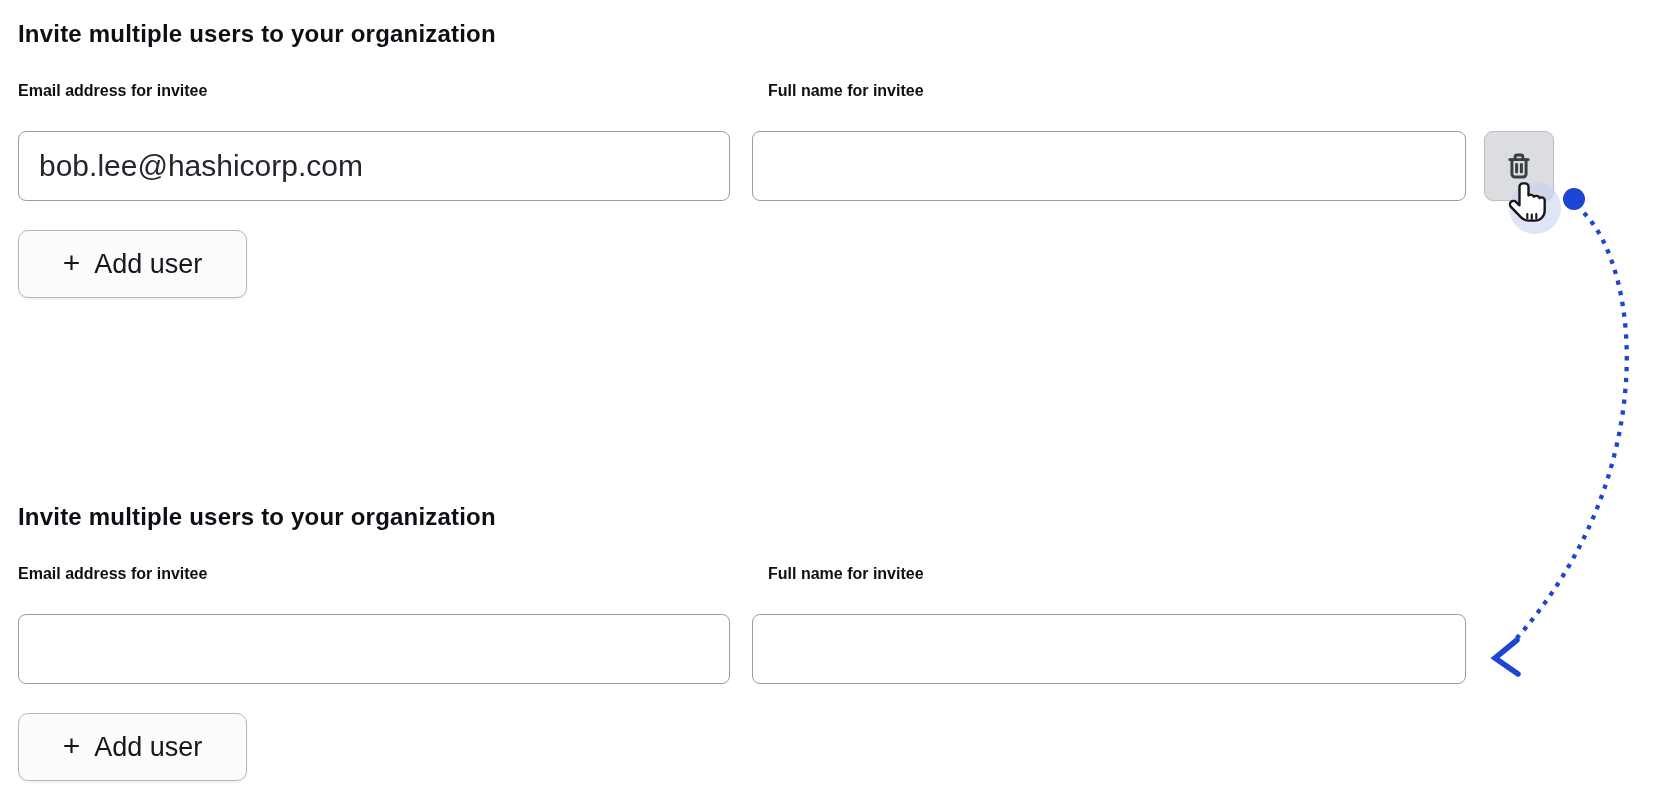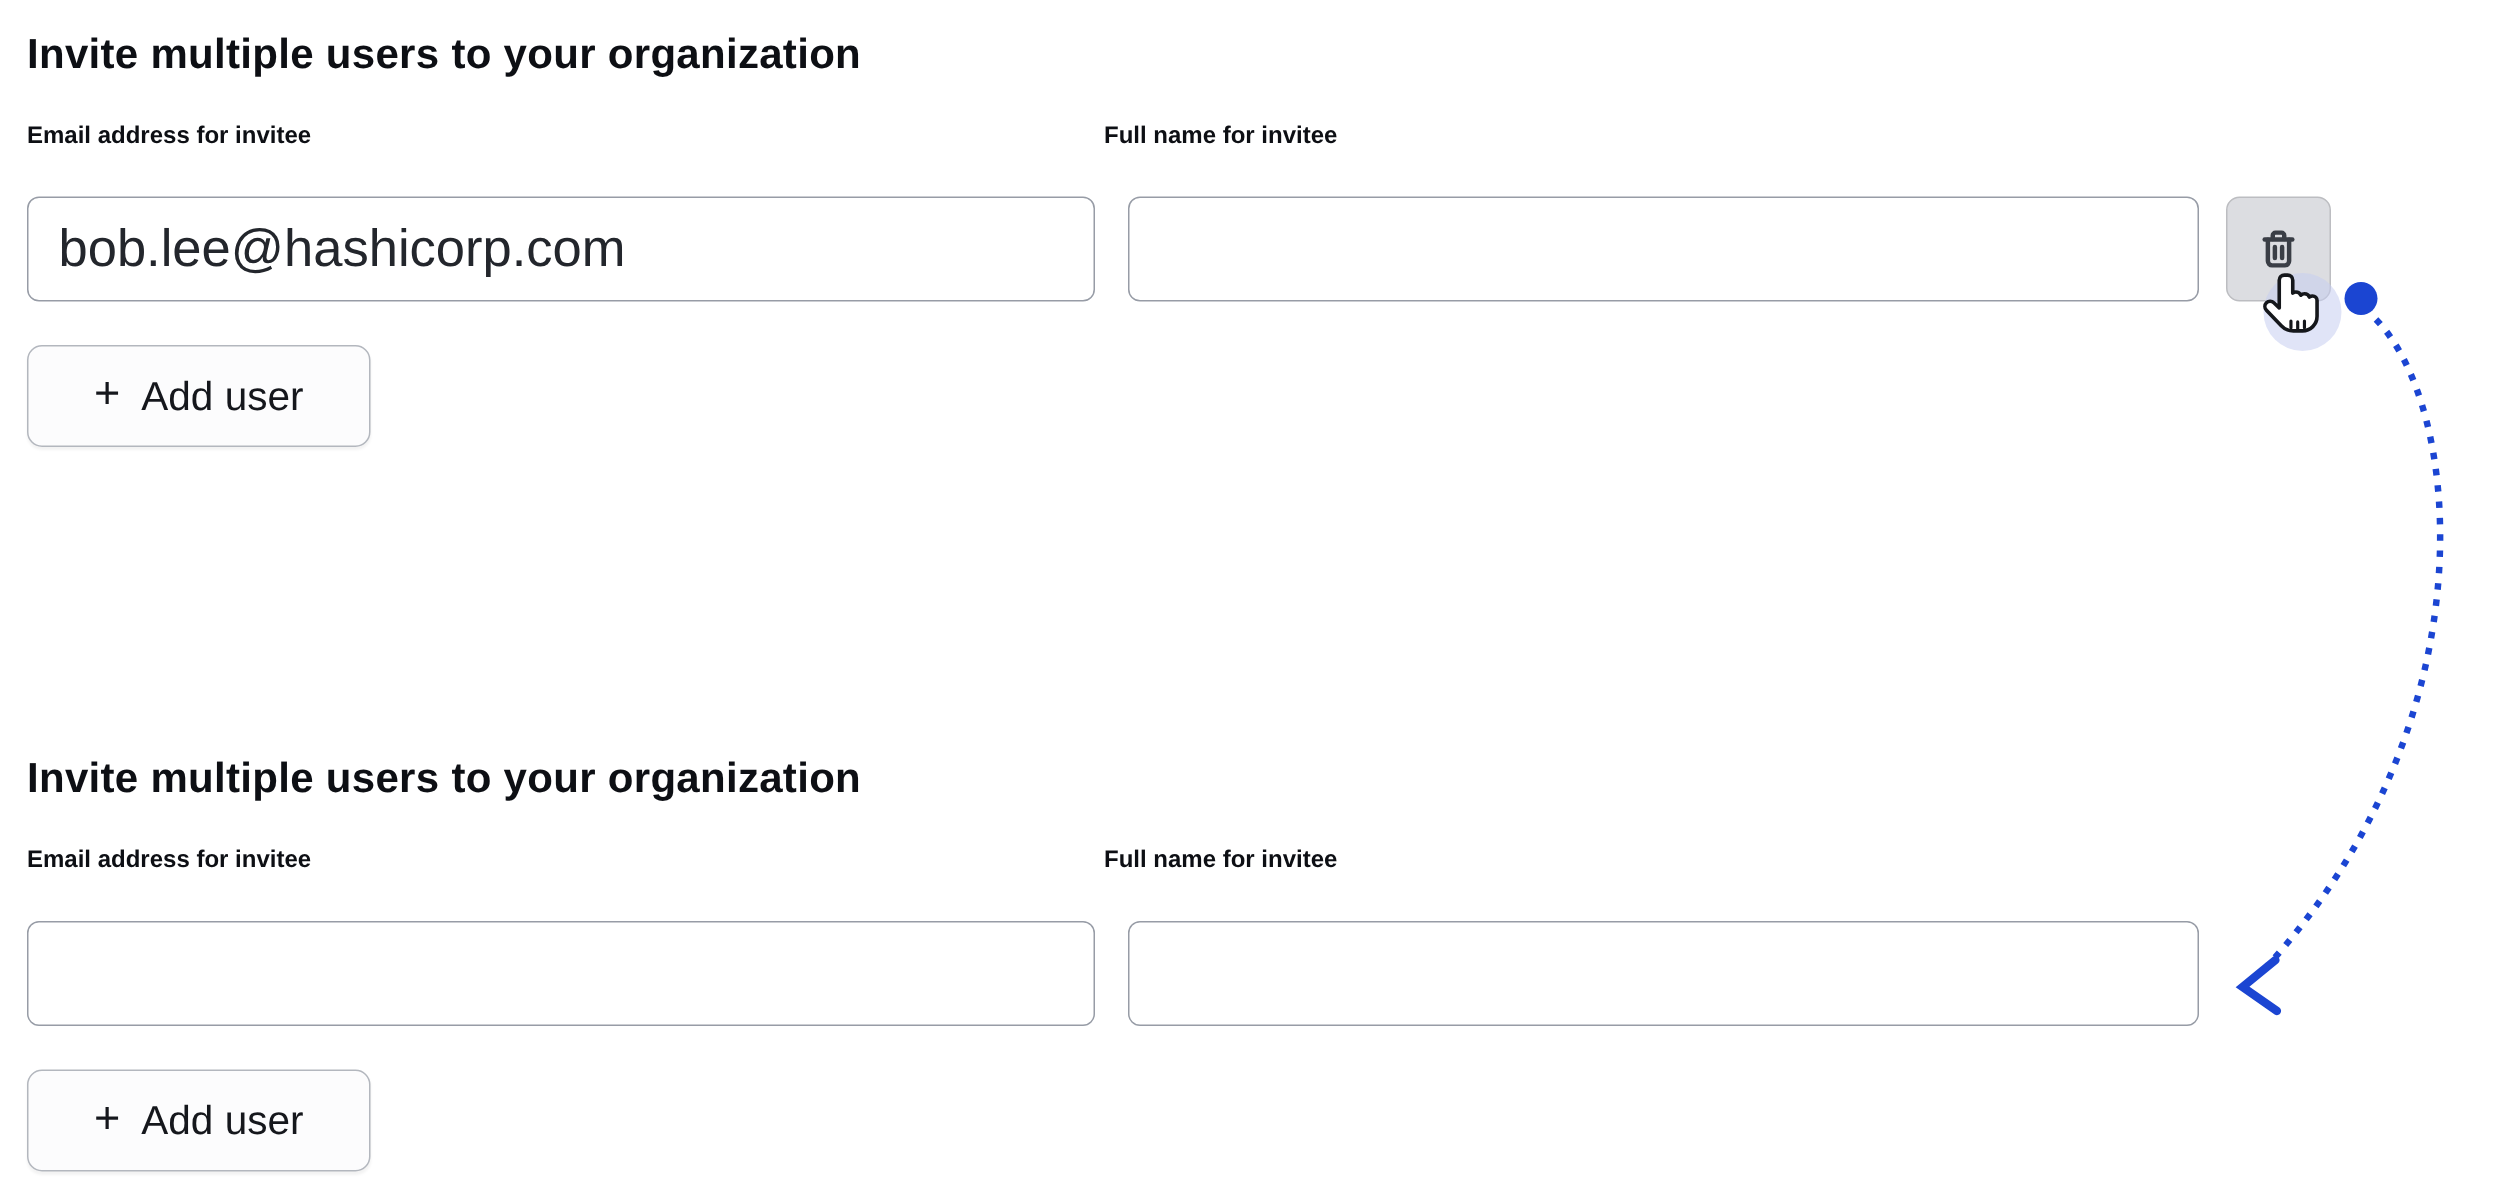--- a/index.html
+++ b/index.html
@@ -9,35 +9,35 @@
     height:800px;
     background:#ffffff;
     overflow:hidden;
     font-family:"Liberation Sans", sans-serif;
   }
   .invite-form{position:absolute;left:0;width:100%;height:320px;}
   .form-1{top:0;}
   .form-2{top:483px;}
   .form-heading{
     position:absolute;left:18px;top:20px;
-    font-size:28px;font-weight:700;color:var(--text-dark);
+    font-size:24px;font-weight:700;color:var(--text-dark);
     letter-spacing:.2px;white-space:nowrap;
   }
   .field-label{
     position:absolute;top:82px;
     font-size:16px;font-weight:700;color:var(--text-dark);
     white-space:nowrap;
   }
   .label-email{left:18px;}
-  .label-name{left:736px;}
+  .label-name{left:768px;}
   .text-input{
     position:absolute;top:131px;height:70px;
     border:1.5px solid var(--input-border);
     border-radius:8px;background:#ffffff;
-    font-family:inherit;font-size:35px;color:#23262c;
+    font-family:inherit;font-size:30px;color:#23262c;
     padding:0 20px;box-sizing:border-box;outline:none;
   }
   .input-email{left:18px;width:712px;}
   .input-name{left:752px;width:714px;}
   .trash-btn{
     position:absolute;left:1484px;top:131px;width:70px;height:70px;
     background:var(--trash-button-bg);
     border:1px solid var(--trash-button-border);
     border-radius:9px;display:flex;align-items:center;justify-content:center;
     cursor:pointer;padding:0;

